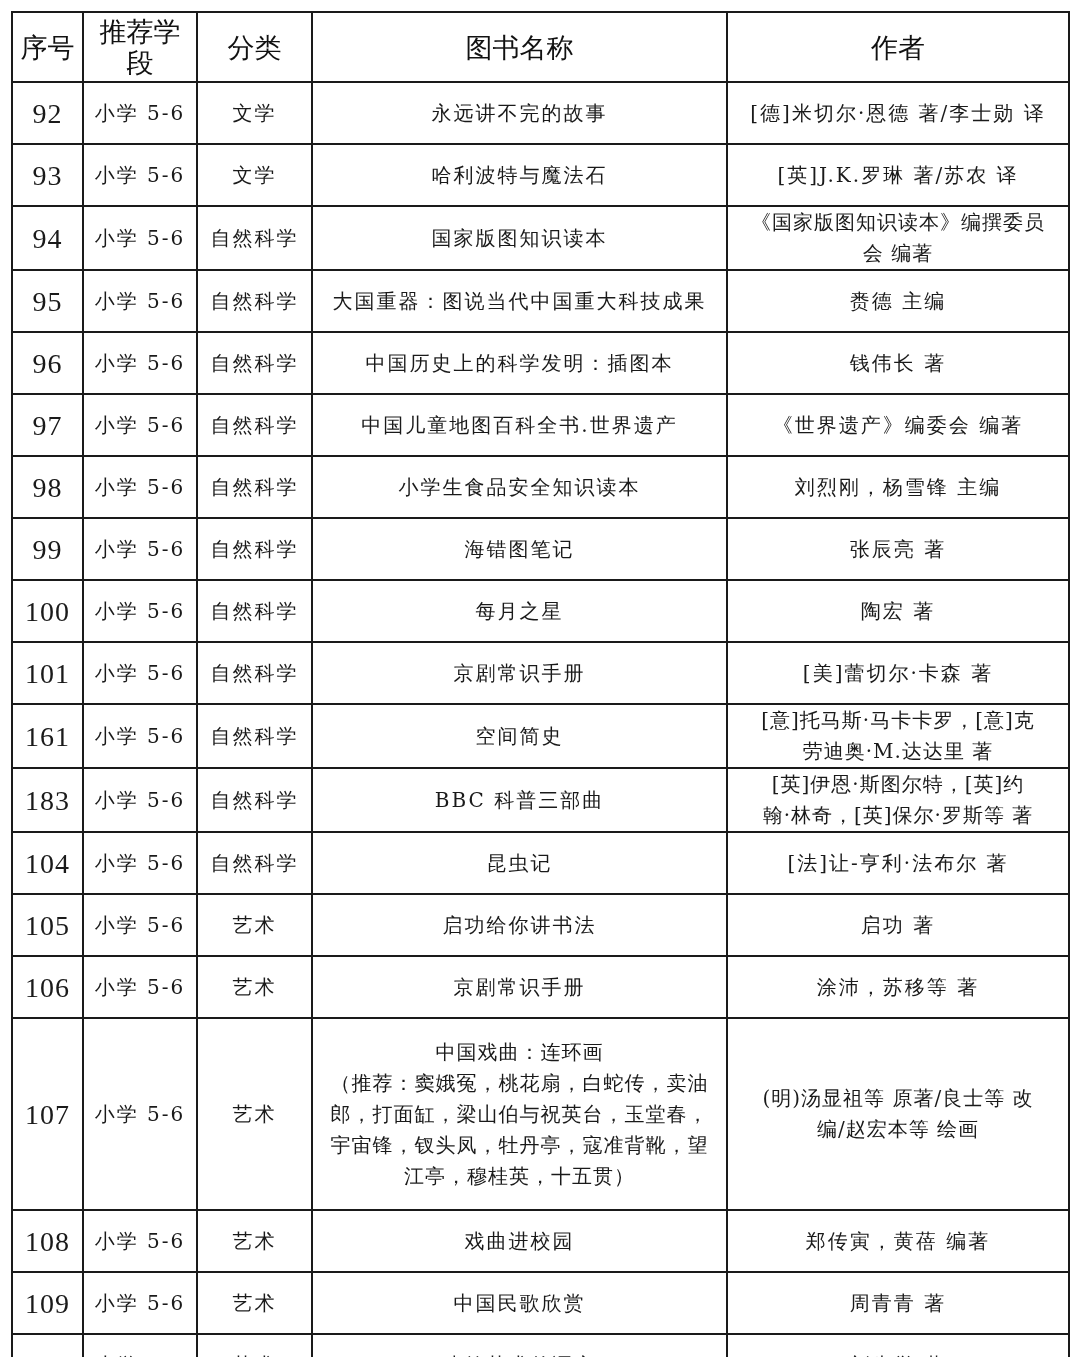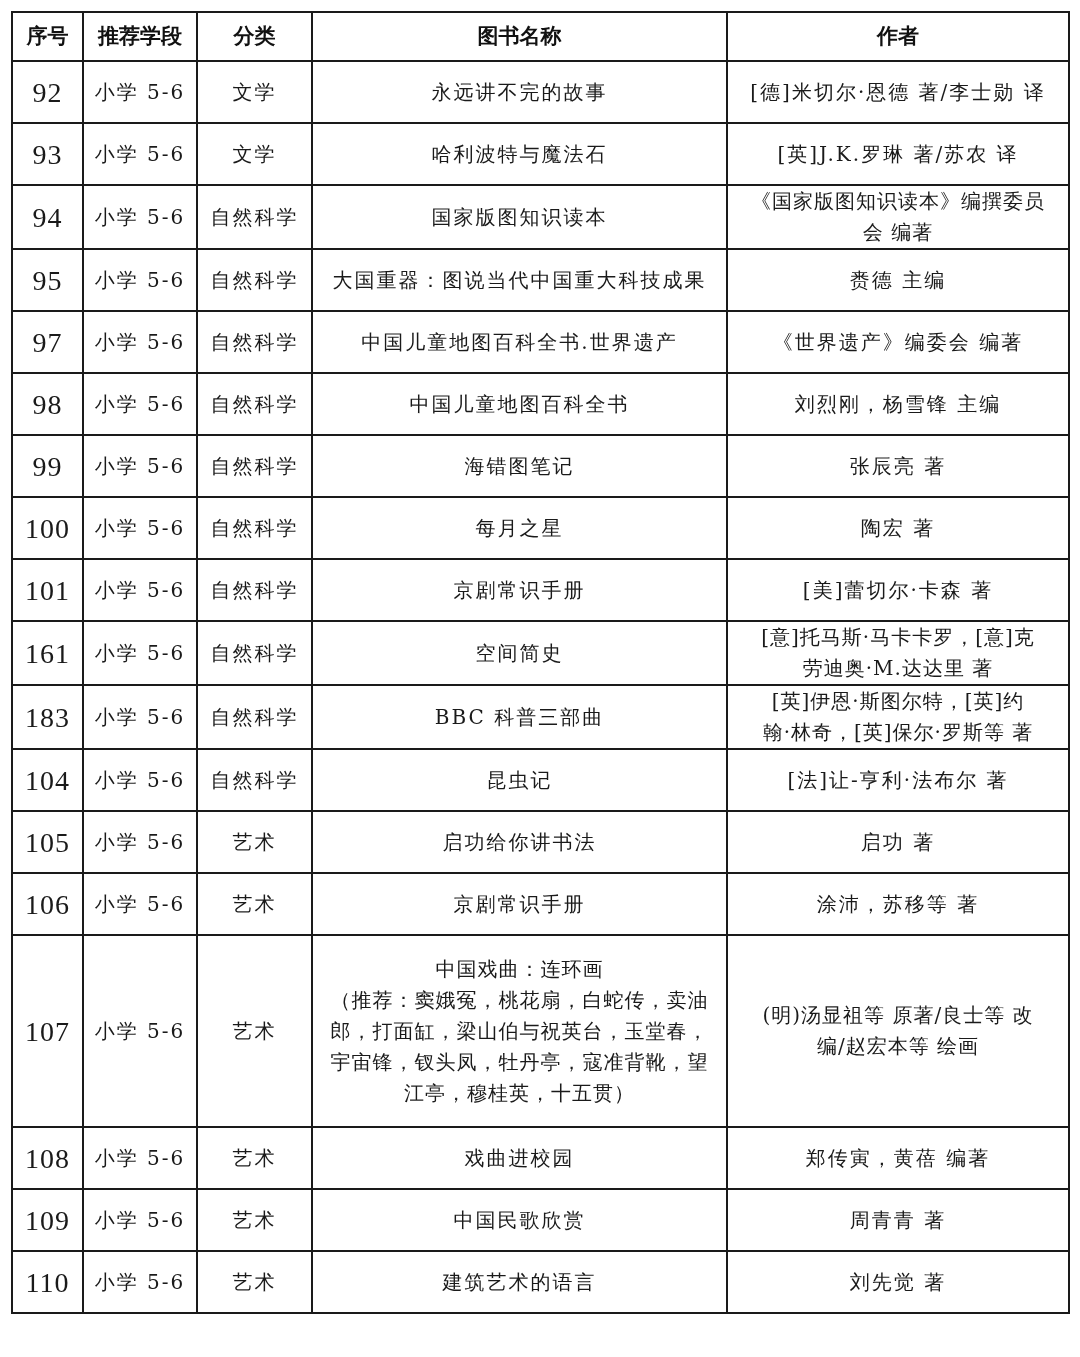--- a/index.html
+++ b/index.html
@@ -32,24 +32,24 @@
     table.book-table td {
       border: 2px solid #1a1a1a;
       text-align: center;
       vertical-align: middle;
       padding: 0 6px;
       box-sizing: border-box;
       line-height: 31px;
       overflow: hidden;
     }
     table.book-table th {
-      height: 49px;
+      height: 70px;
       font-family: "DejaVu Sans", "Liberation Sans", sans-serif;
-      font-weight: bold;
-      font-size: 21px;
+      font-weight: normal;
+      font-size: 27px;
       color: #111;
     }
     table.book-table td {
       height: 62px;
       font-size: 20px;
       letter-spacing: 2px;
       font-weight: normal;
     }
     table.book-table td.num {
       letter-spacing: 1px;
@@ -128,36 +128,47 @@
     <td>小学 5-6</td>
     <td>自然科学</td>
     <td>
           <span class="line">大国重器：图说当代中国重大科技成果</span>
         </td>
     <td>
           <span class="line">赉德 主编</span>
         </td>
   </tr>
       <tr>
+    <td class="num">96</td>
+    <td>小学 5-6</td>
+    <td>自然科学</td>
+    <td>
+          <span class="line">中国历史上的科学发明：插图本</span>
+        </td>
+    <td>
+          <span class="line">钱伟长 著</span>
+        </td>
+  </tr>
+      <tr>
     <td class="num">97</td>
     <td>小学 5-6</td>
     <td>自然科学</td>
     <td>
           <span class="line">中国儿童地图百科全书.世界遗产</span>
         </td>
     <td>
           <span class="line">《世界遗产》编委会 编著</span>
         </td>
   </tr>
       <tr>
     <td class="num">98</td>
     <td>小学 5-6</td>
     <td>自然科学</td>
     <td>
-          <span class="line">中国儿童地图百科全书</span>
+          <span class="line">小学生食品安全知识读本</span>
         </td>
     <td>
           <span class="line">刘烈刚，杨雪锋 主编</span>
         </td>
   </tr>
       <tr>
     <td class="num">99</td>
     <td>小学 5-6</td>
     <td>自然科学</td>
     <td>

